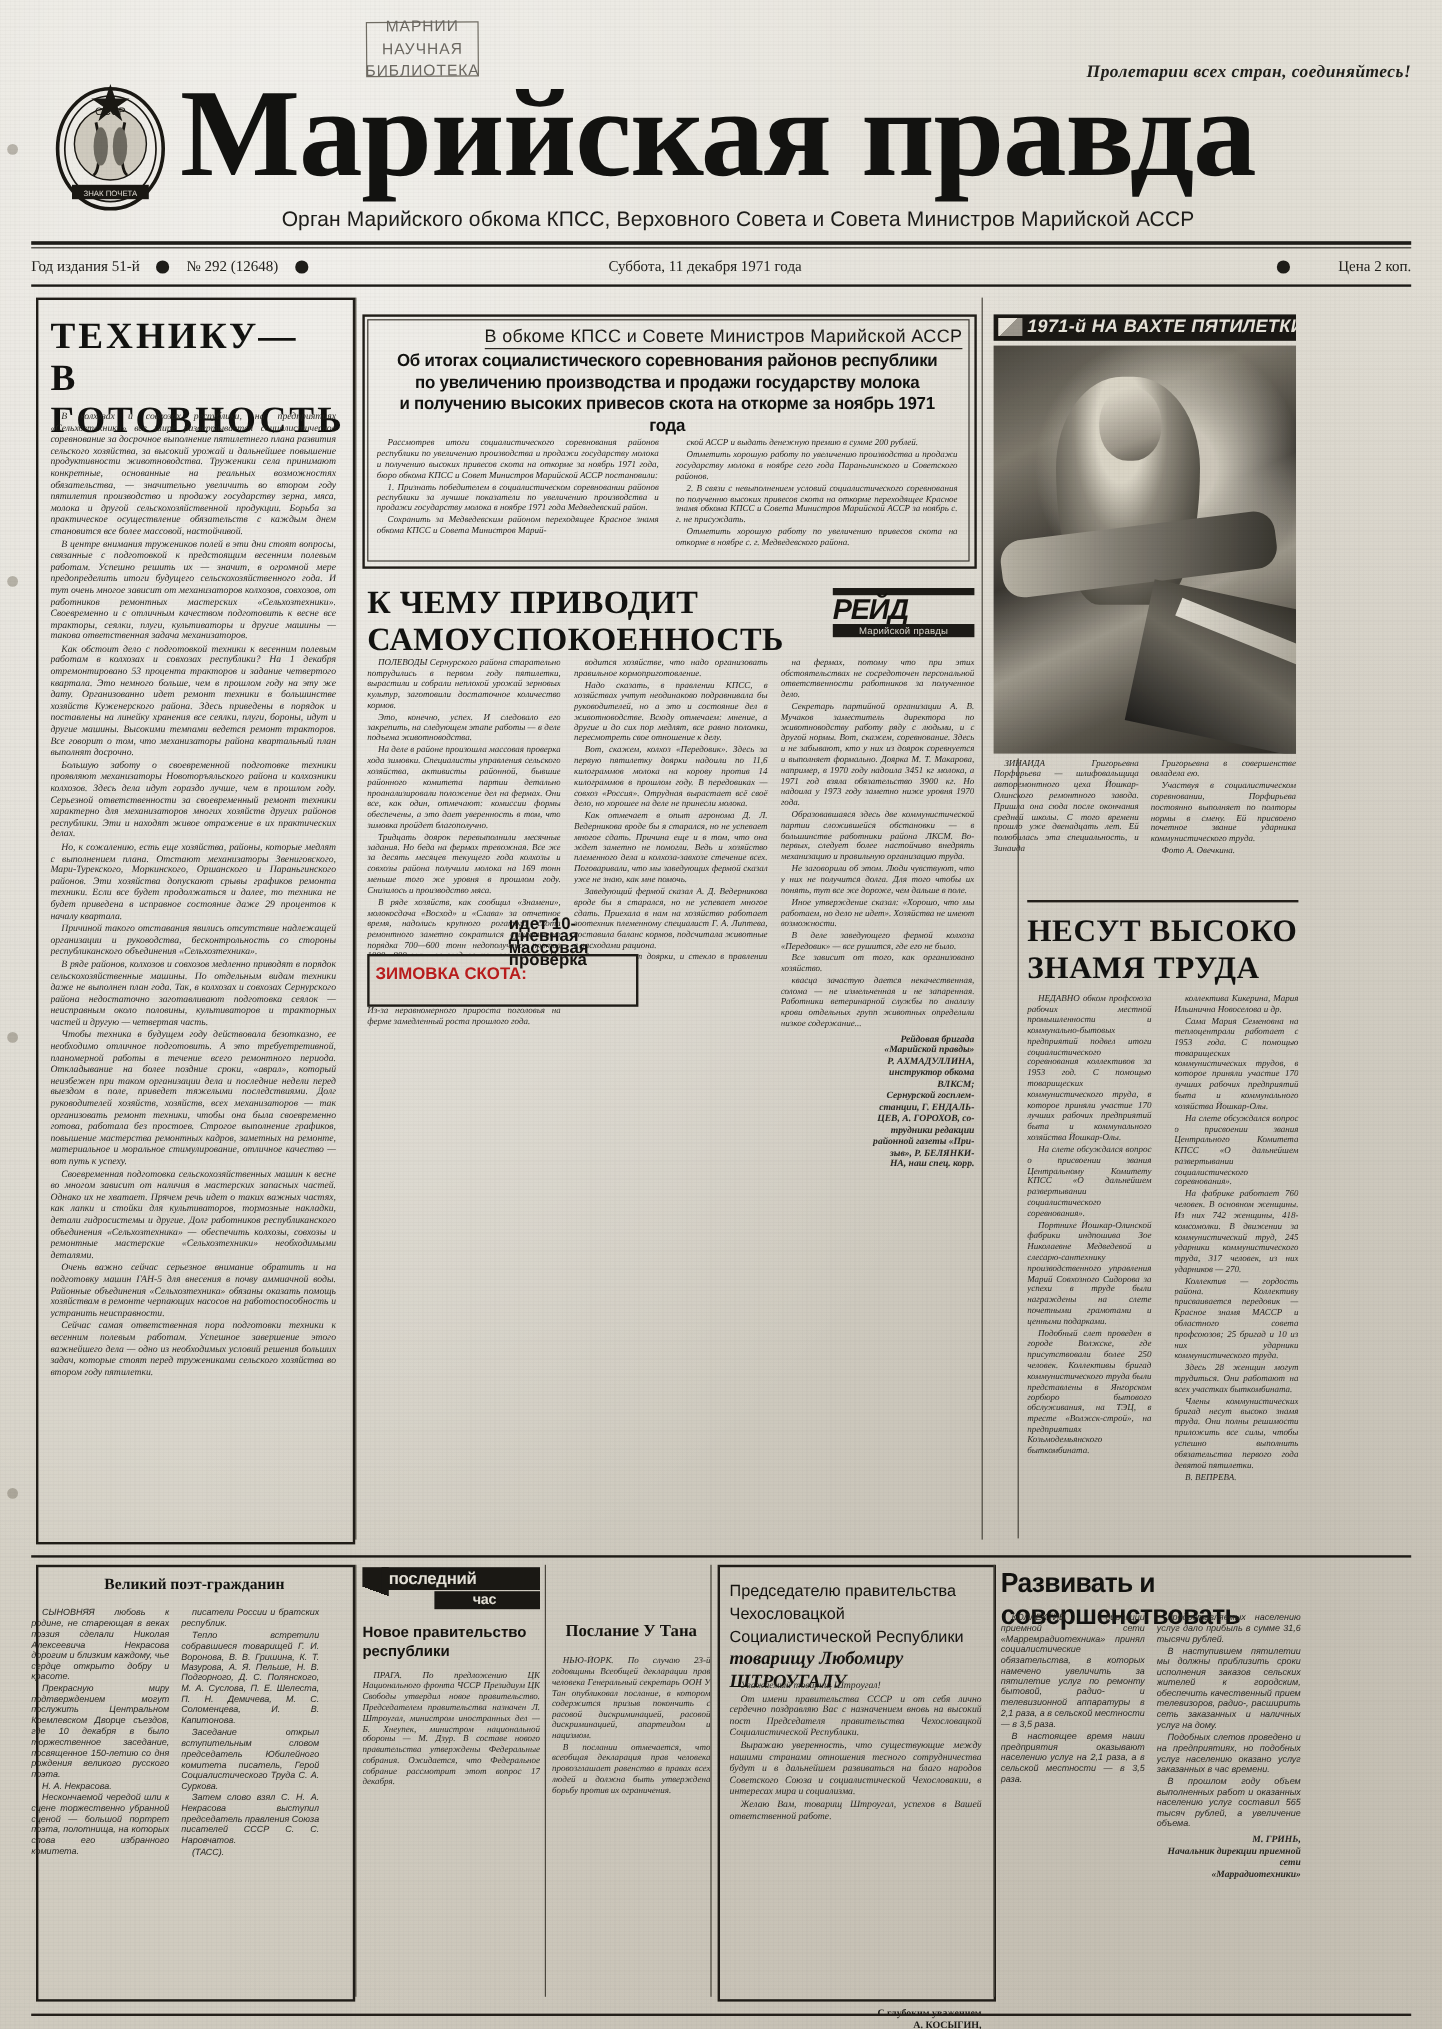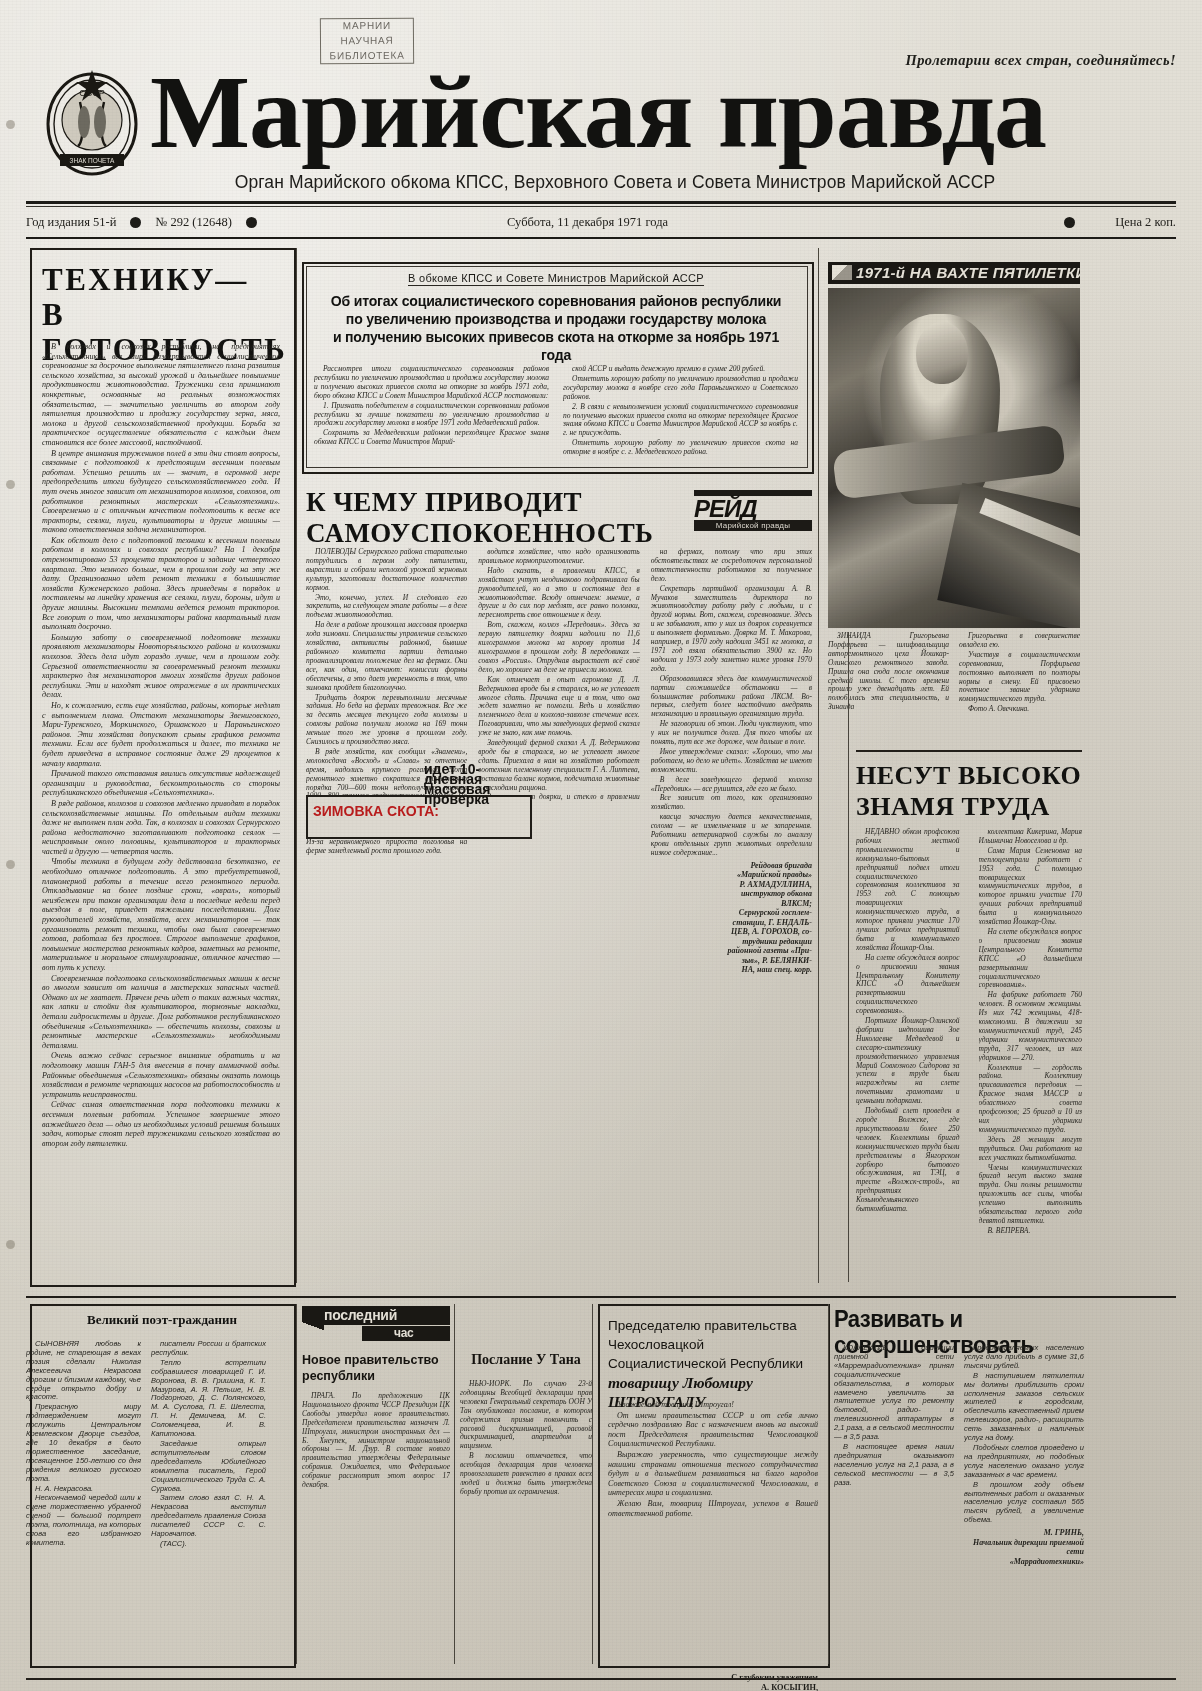--- a/index.html
+++ b/index.html
@@ -24,25 +24,25 @@
     position:absolute;inset:0;pointer-events:none;opacity:.30;
     background-image:
       repeating-linear-gradient(0deg, rgba(0,0,0,.05) 0 1px, rgba(0,0,0,0) 1px 3px),
       repeating-linear-gradient(90deg, rgba(0,0,0,.035) 0 1px, rgba(0,0,0,0) 1px 4px);
     mix-blend-mode:multiply;
   }
   .page{position:absolute;inset:0;}
 
   
   .libstamp{
-    position:absolute;left:320px;top:18px;width:92px;height:44px;
+    position:absolute;left:305px;top:18px;width:92px;height:44px;
     border:1.5px solid #5a564c;
-    display:flex;flex-direction:column;align-items:center;justify-content:space-between;
+    display:flex;flex-direction:column;align-items:center;justify-content:center;
     font-family:"Liberation Sans", sans-serif;
-    font-size:10px;letter-spacing:.8px;color:#55514a;line-height:1.45;
+    font-size:13px;letter-spacing:.8px;color:#55514a;line-height:1.45;
     opacity:.85;transform:rotate(-.4deg);
   }
   .slogan{
     position:absolute;right:26px;top:52px;
     font-family:"Liberation Serif", serif;
     font-style:italic;font-weight:bold;font-size:14.5px;letter-spacing:.4px;
     color:#20201c;
   }
   .emblem{position:absolute;left:36px;top:62px;width:112px;height:118px;}
   .masthead{
@@ -90,22 +90,22 @@
     position:absolute;left:42px;top:262px;width:240px;
     font-family:"Liberation Serif", serif;font-weight:bold;
     font-size:31px;line-height:35px;letter-spacing:2.5px;color:#121210;
   }
   .lead-left{position:absolute;left:42px;top:342px;width:238px;height:930px;}
 
   
   .box-decree{position:absolute;left:302px;top:262px;width:508px;height:208px;border:2px solid #201d18;}
   .box-decree-in{position:absolute;left:306px;top:266px;width:500px;height:200px;border:1px solid #3a362f;}
   .decree-kicker{
-    position:absolute;left:310px;top:272px;width:492px;text-align:center;
-    font-family:"Liberation Sans", sans-serif;font-size:11px;letter-spacing:.3px;color:#1b1a16;
+    position:absolute;left:310px;top:272px;width:492px;text-align:right;
+    font-family:"Liberation Sans", sans-serif;font-size:15px;letter-spacing:.3px;color:#1b1a16;
   }
   .decree-kicker span{border-bottom:1px solid #2a2722;padding-bottom:1px;}
   .decree-title{
     position:absolute;left:312px;top:292px;width:488px;text-align:center;
     font-family:"Liberation Sans", sans-serif;font-weight:bold;
     font-size:14.5px;line-height:18px;letter-spacing:-.2px;color:#121210;
     transform:scaleX(.97);transform-origin:center;
   }
   .decree-cols{position:absolute;left:314px;top:365px;width:484px;height:96px;display:flex;gap:14px;}
   .decree-cols > div{flex:1;}

